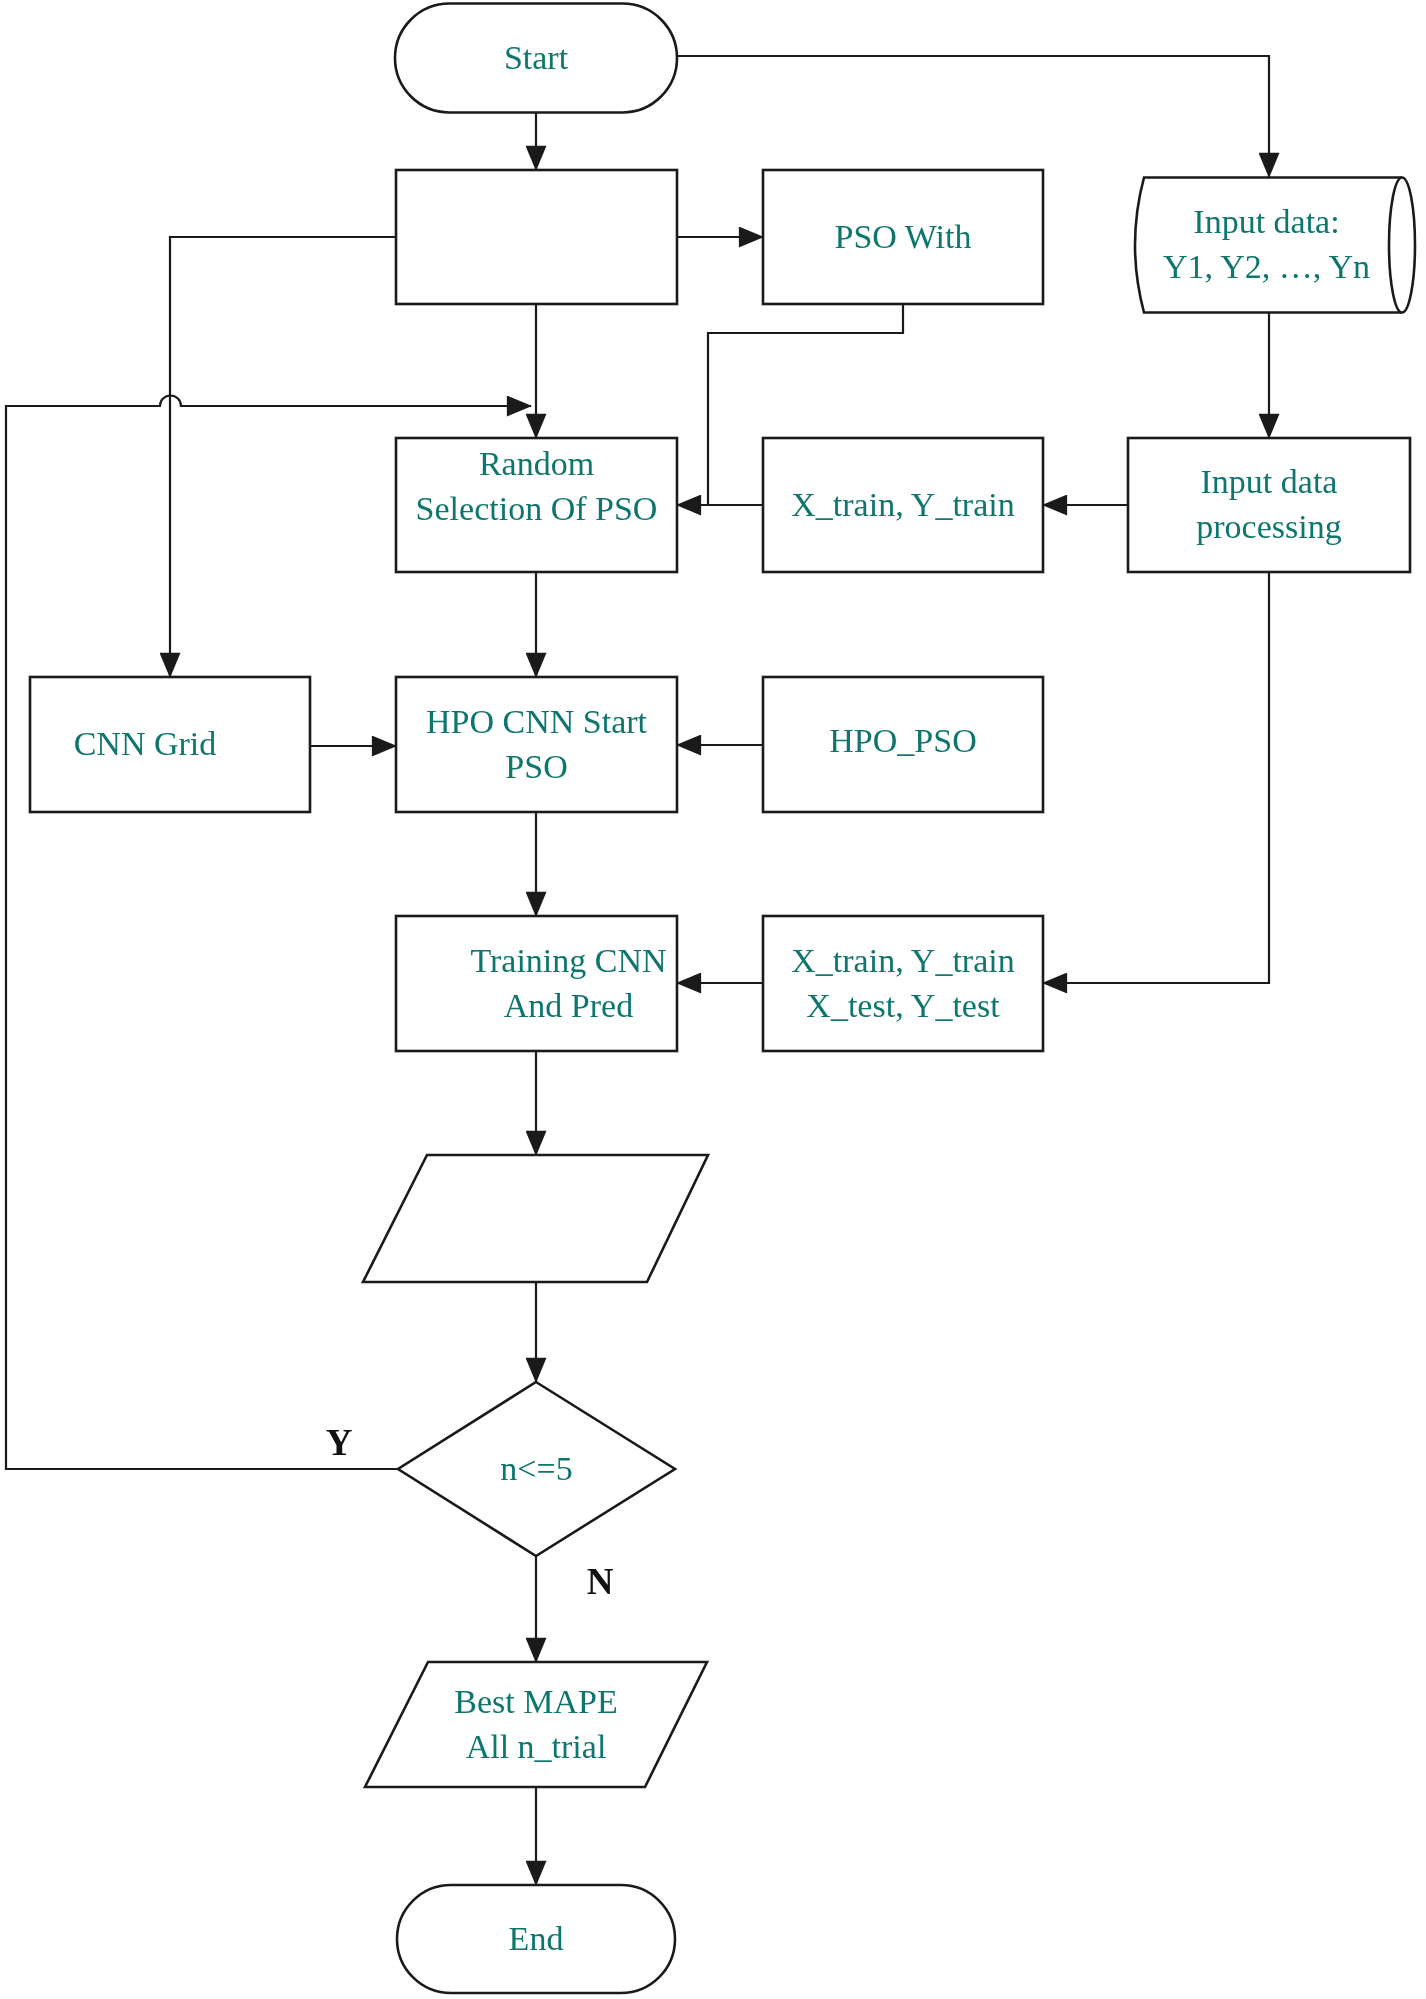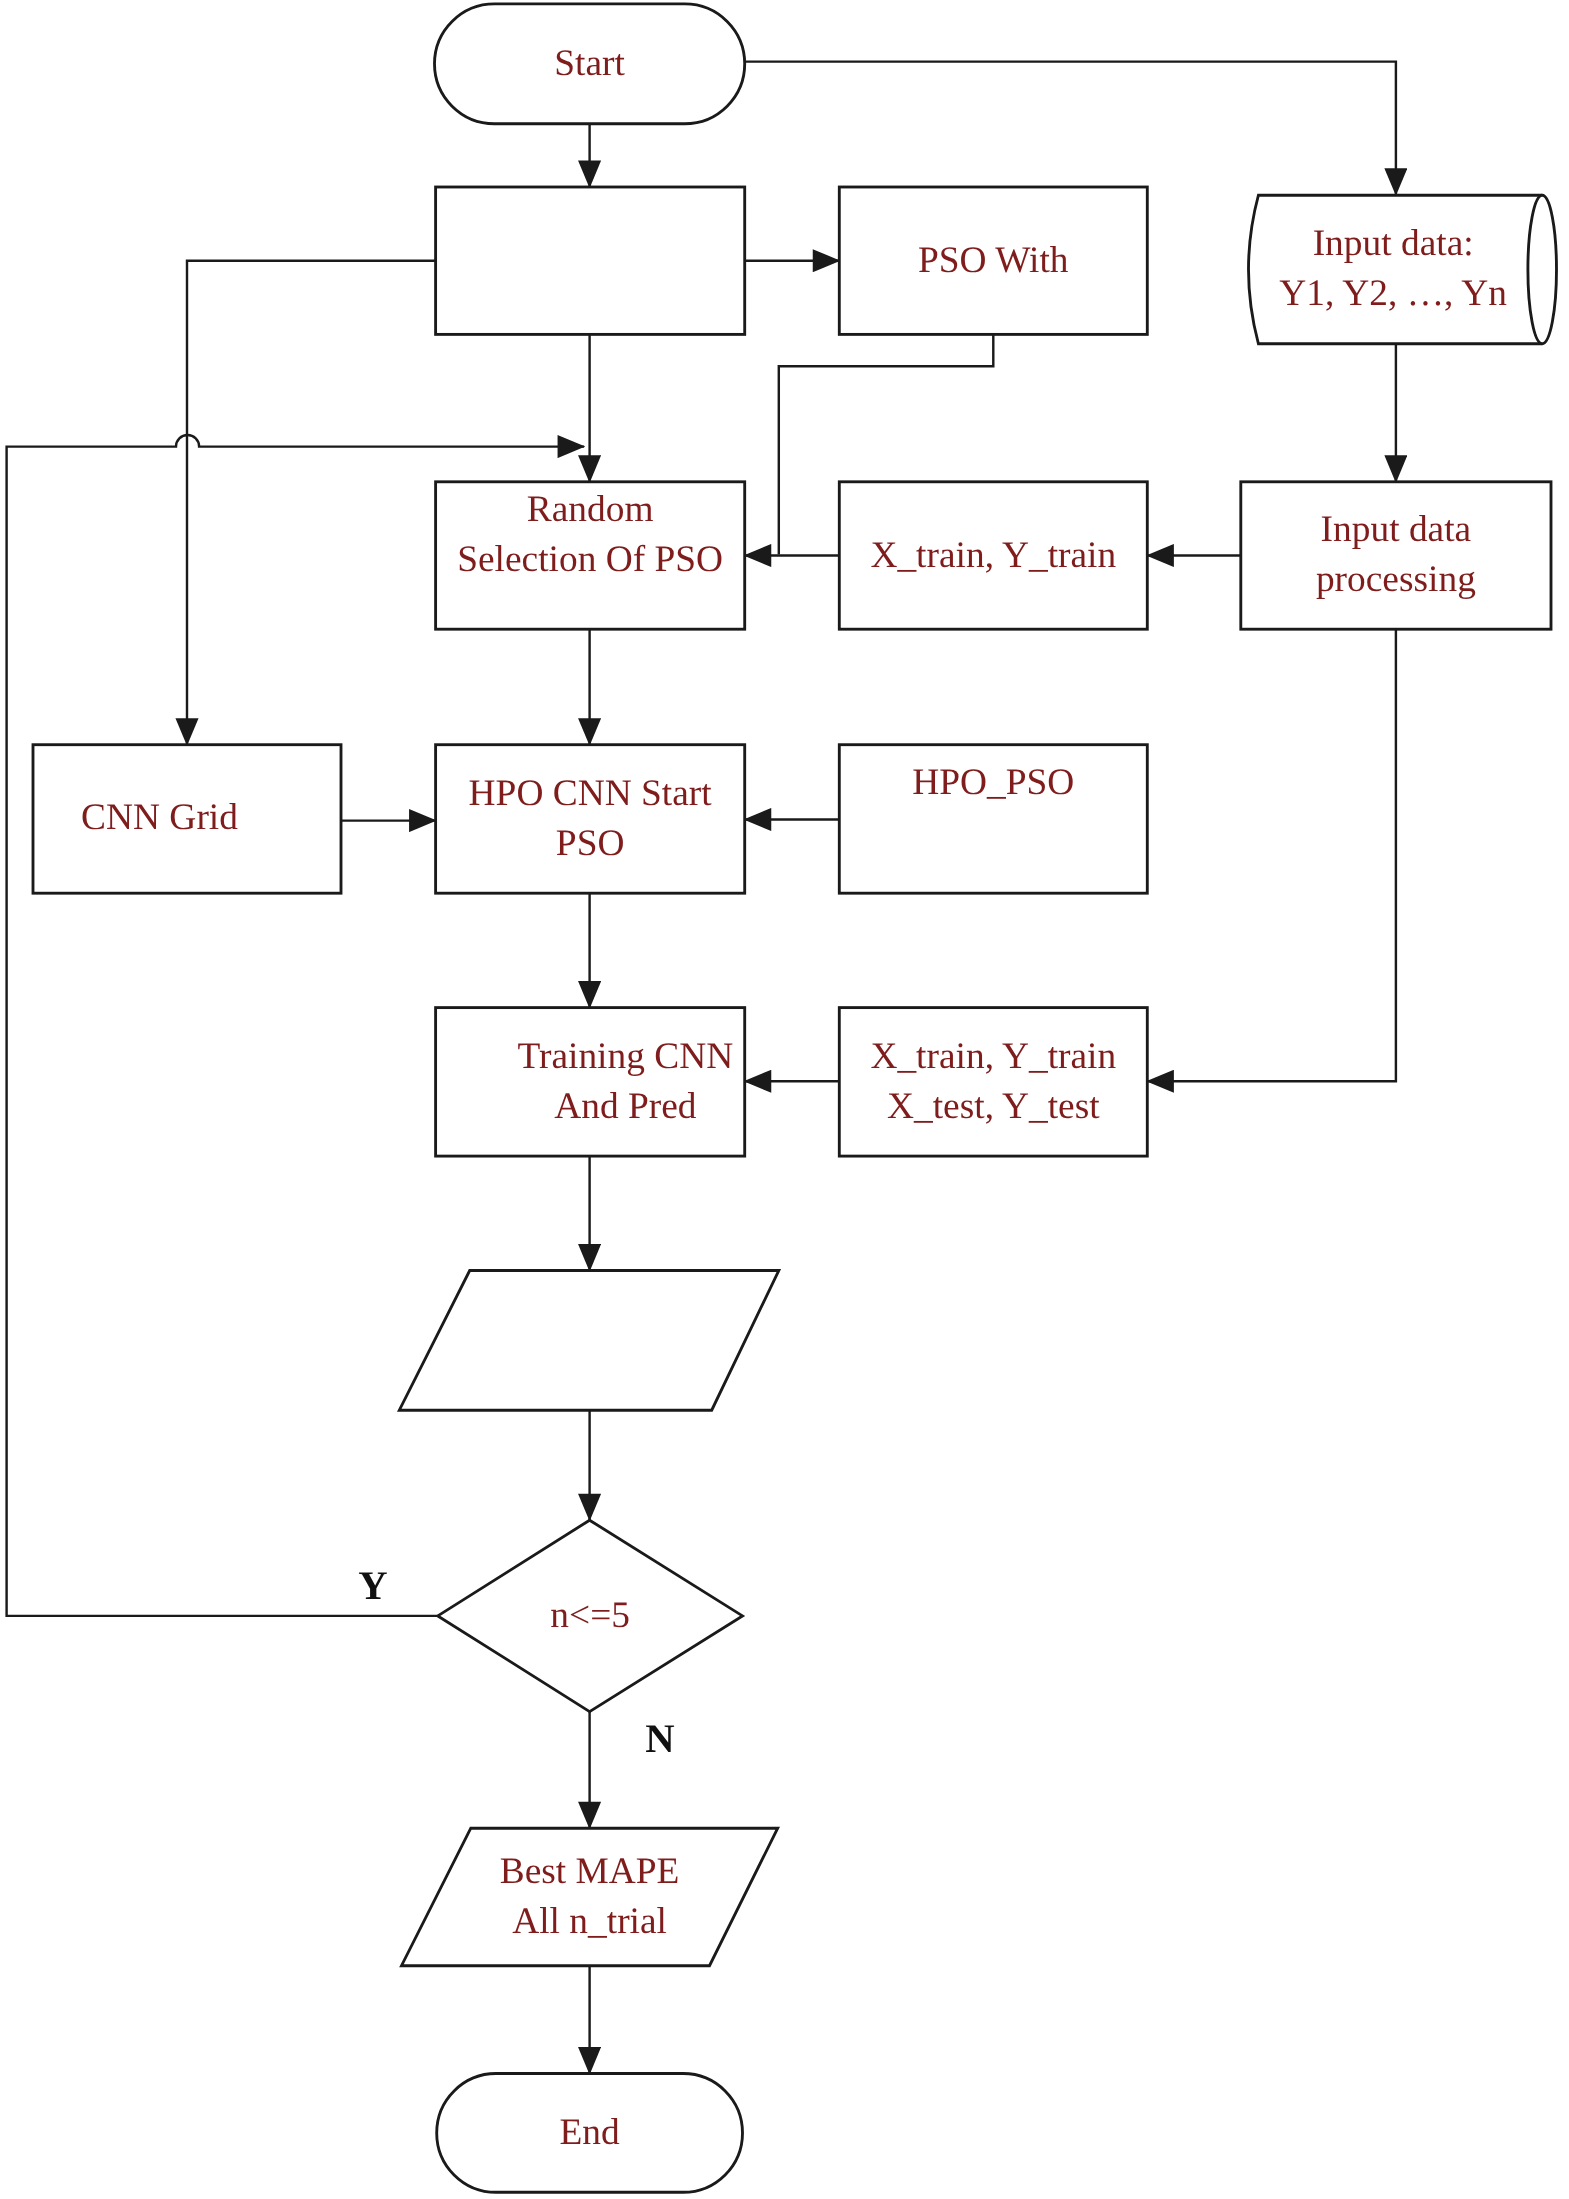--- a/index.html
+++ b/index.html
@@ -25,21 +25,21 @@
   }
   .label {
     position: absolute;
     display: flex;
     align-items: center;
     justify-content: center;
     text-align: center;
     white-space: pre-line;
     font-size: 34px;
     line-height: 1.32;
-    color: #7f1d1d;
+    color: #0f766e;
     pointer-events: none;
   }
   .edge-label {
     position: absolute;
     display: flex;
     align-items: center;
     justify-content: center;
     font-size: 37px;
     font-weight: bold;
     color: #111111;
@@ -112,21 +112,21 @@
   <div class="label" style="left:1130px;top:177px;  width:273px; height:135px;">Input data:
 Y1, Y2, …, Yn</div>
   <div class="label" style="left:396px; top:438px;  width:281px; height:98px;">Random
 Selection Of PSO</div>
   <div class="label" style="left:763px; top:438px;  width:280px; height:134px;">X_train, Y_train</div>
   <div class="label" style="left:1128px;top:438px;  width:282px; height:134px;">Input data
 processing</div>
   <div class="label" style="left:30px;  top:677px;  width:230px; height:135px;">CNN Grid</div>
   <div class="label" style="left:396px; top:677px;  width:281px; height:135px;">HPO CNN Start
 PSO</div>
-  <div class="label" style="left:763px; top:645px;  width:280px; height:135px;font-family:Liberation Serif, serif;">HPO_PSO</div>
+  <div class="label" style="left:763px; top:674px;  width:280px; height:135px;font-family:Liberation Serif, serif;">HPO_PSO</div>
   <div class="label" style="left:396px; top:916px;  width:281px; height:135px;padding-left:32px;">Training CNN
 And Pred</div>
   <div class="label" style="left:763px; top:916px;  width:280px; height:135px;">X_train, Y_train
 X_test, Y_test</div>
   <div class="label" style="left:398px; top:1382px; width:277px; height:174px;">n&lt;=5</div>
   <div class="label" style="left:365px; top:1662px; width:342px; height:125px;">Best MAPE
 All n_trial</div>
   <div class="label" style="left:397px; top:1885px; width:278px; height:108px;">End</div>
 
   <div class="edge-label" style="left:309px; top:1415px; width:60px; height:54px;">Y</div>

